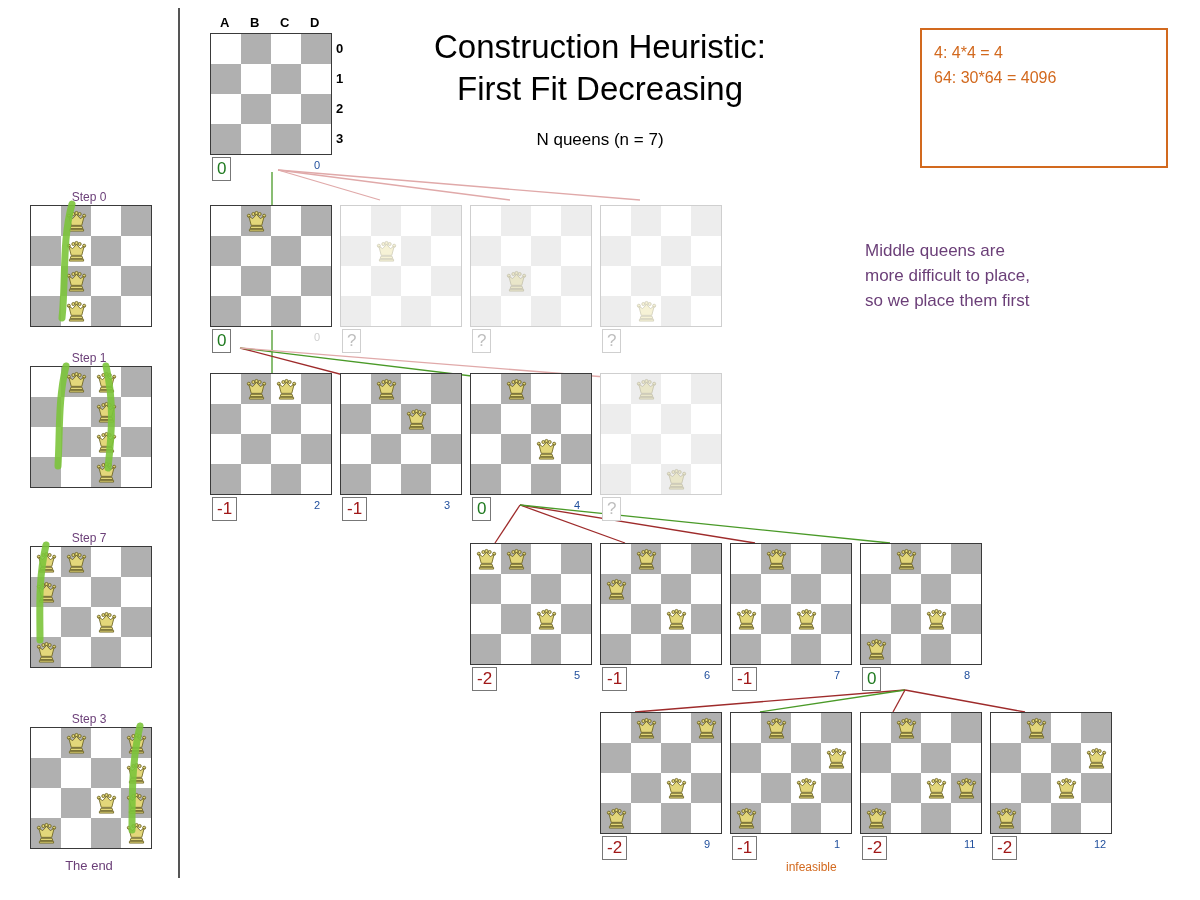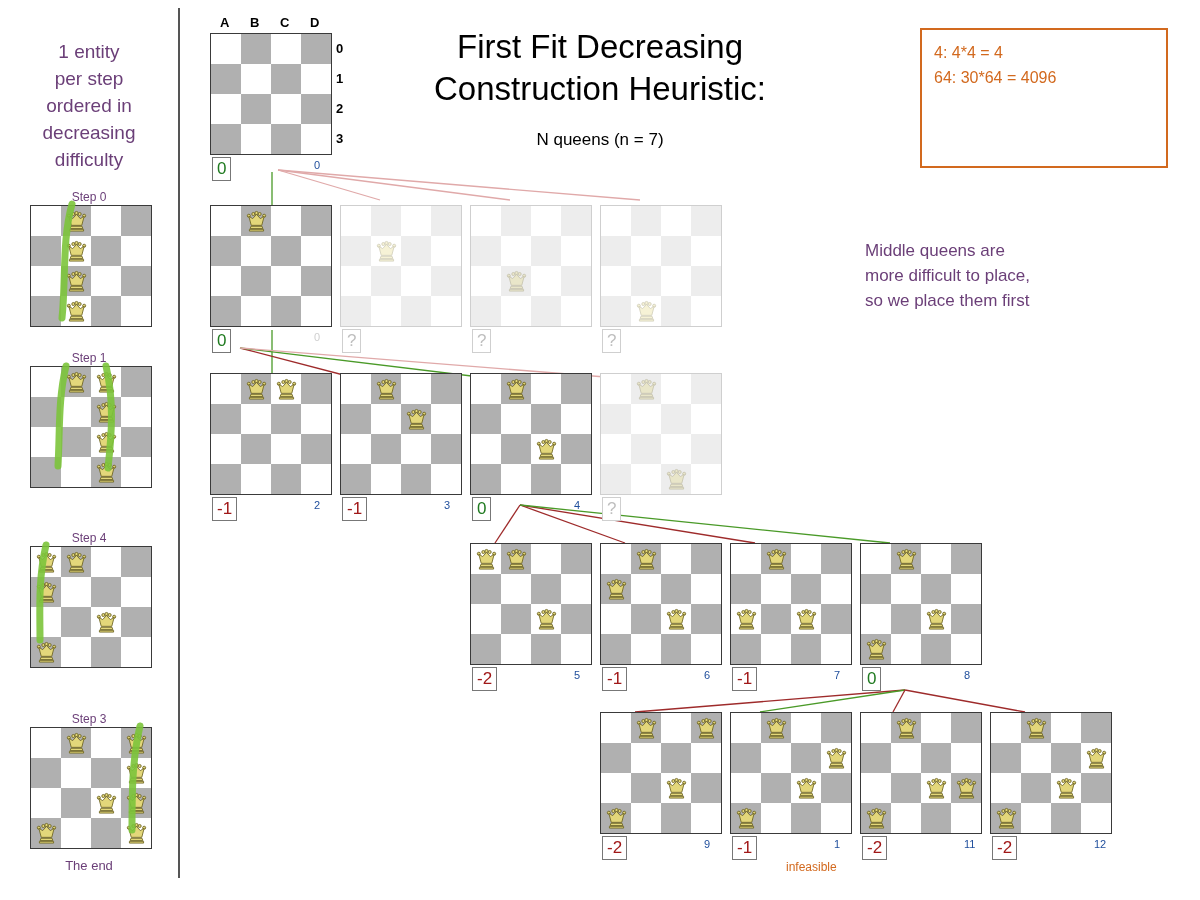--- a/index.html
+++ b/index.html
@@ -75,36 +75,31 @@
     position:absolute;left:865px;top:238px;width:300px;
     color:#6b3f78;font-size:17px;line-height:25px;
   }
 
   svg#wires{position:absolute;left:0;top:0;width:1200px;height:900px;pointer-events:none;}
 </style>
 </head>
 <body>
 
 <div class="abs" id="left-panel">
-  <div class="abs" id="left-caption" style="white-space:pre-line;">1 entity
-per step
-ordered in
-decreasing
-difficulty</div>
   <div class="abs step-label" style="left:8px;top:190px;">Step 0</div>
   <div class="abs step-label" style="left:8px;top:351px;">Step 1</div>
-  <div class="abs step-label" style="left:8px;top:531px;">Step 4</div>
+  <div class="abs step-label" style="left:8px;top:531px;">Step 7</div>
   <div class="abs step-label" style="left:8px;top:712px;">Step 3</div>
   <div class="abs end-label">The end</div>
 </div>
 <div class="abs" id="left-divider"></div>
 
 <div id="title">
+  <div>Construction Heuristic:</div>
   <div>First Fit Decreasing</div>
-  <div>Construction Heuristic:</div>
 </div>
 <div id="subtitle">N queens (n = 7)</div>
 
 <div id="iter-box">
   <div>4: 4*4 = 4</div>
   <div>64: 30*64 = 4096</div>
 </div>
 
 <div id="middle-note" style="white-space:pre-line;">Middle queens are
 more difficult to place,

